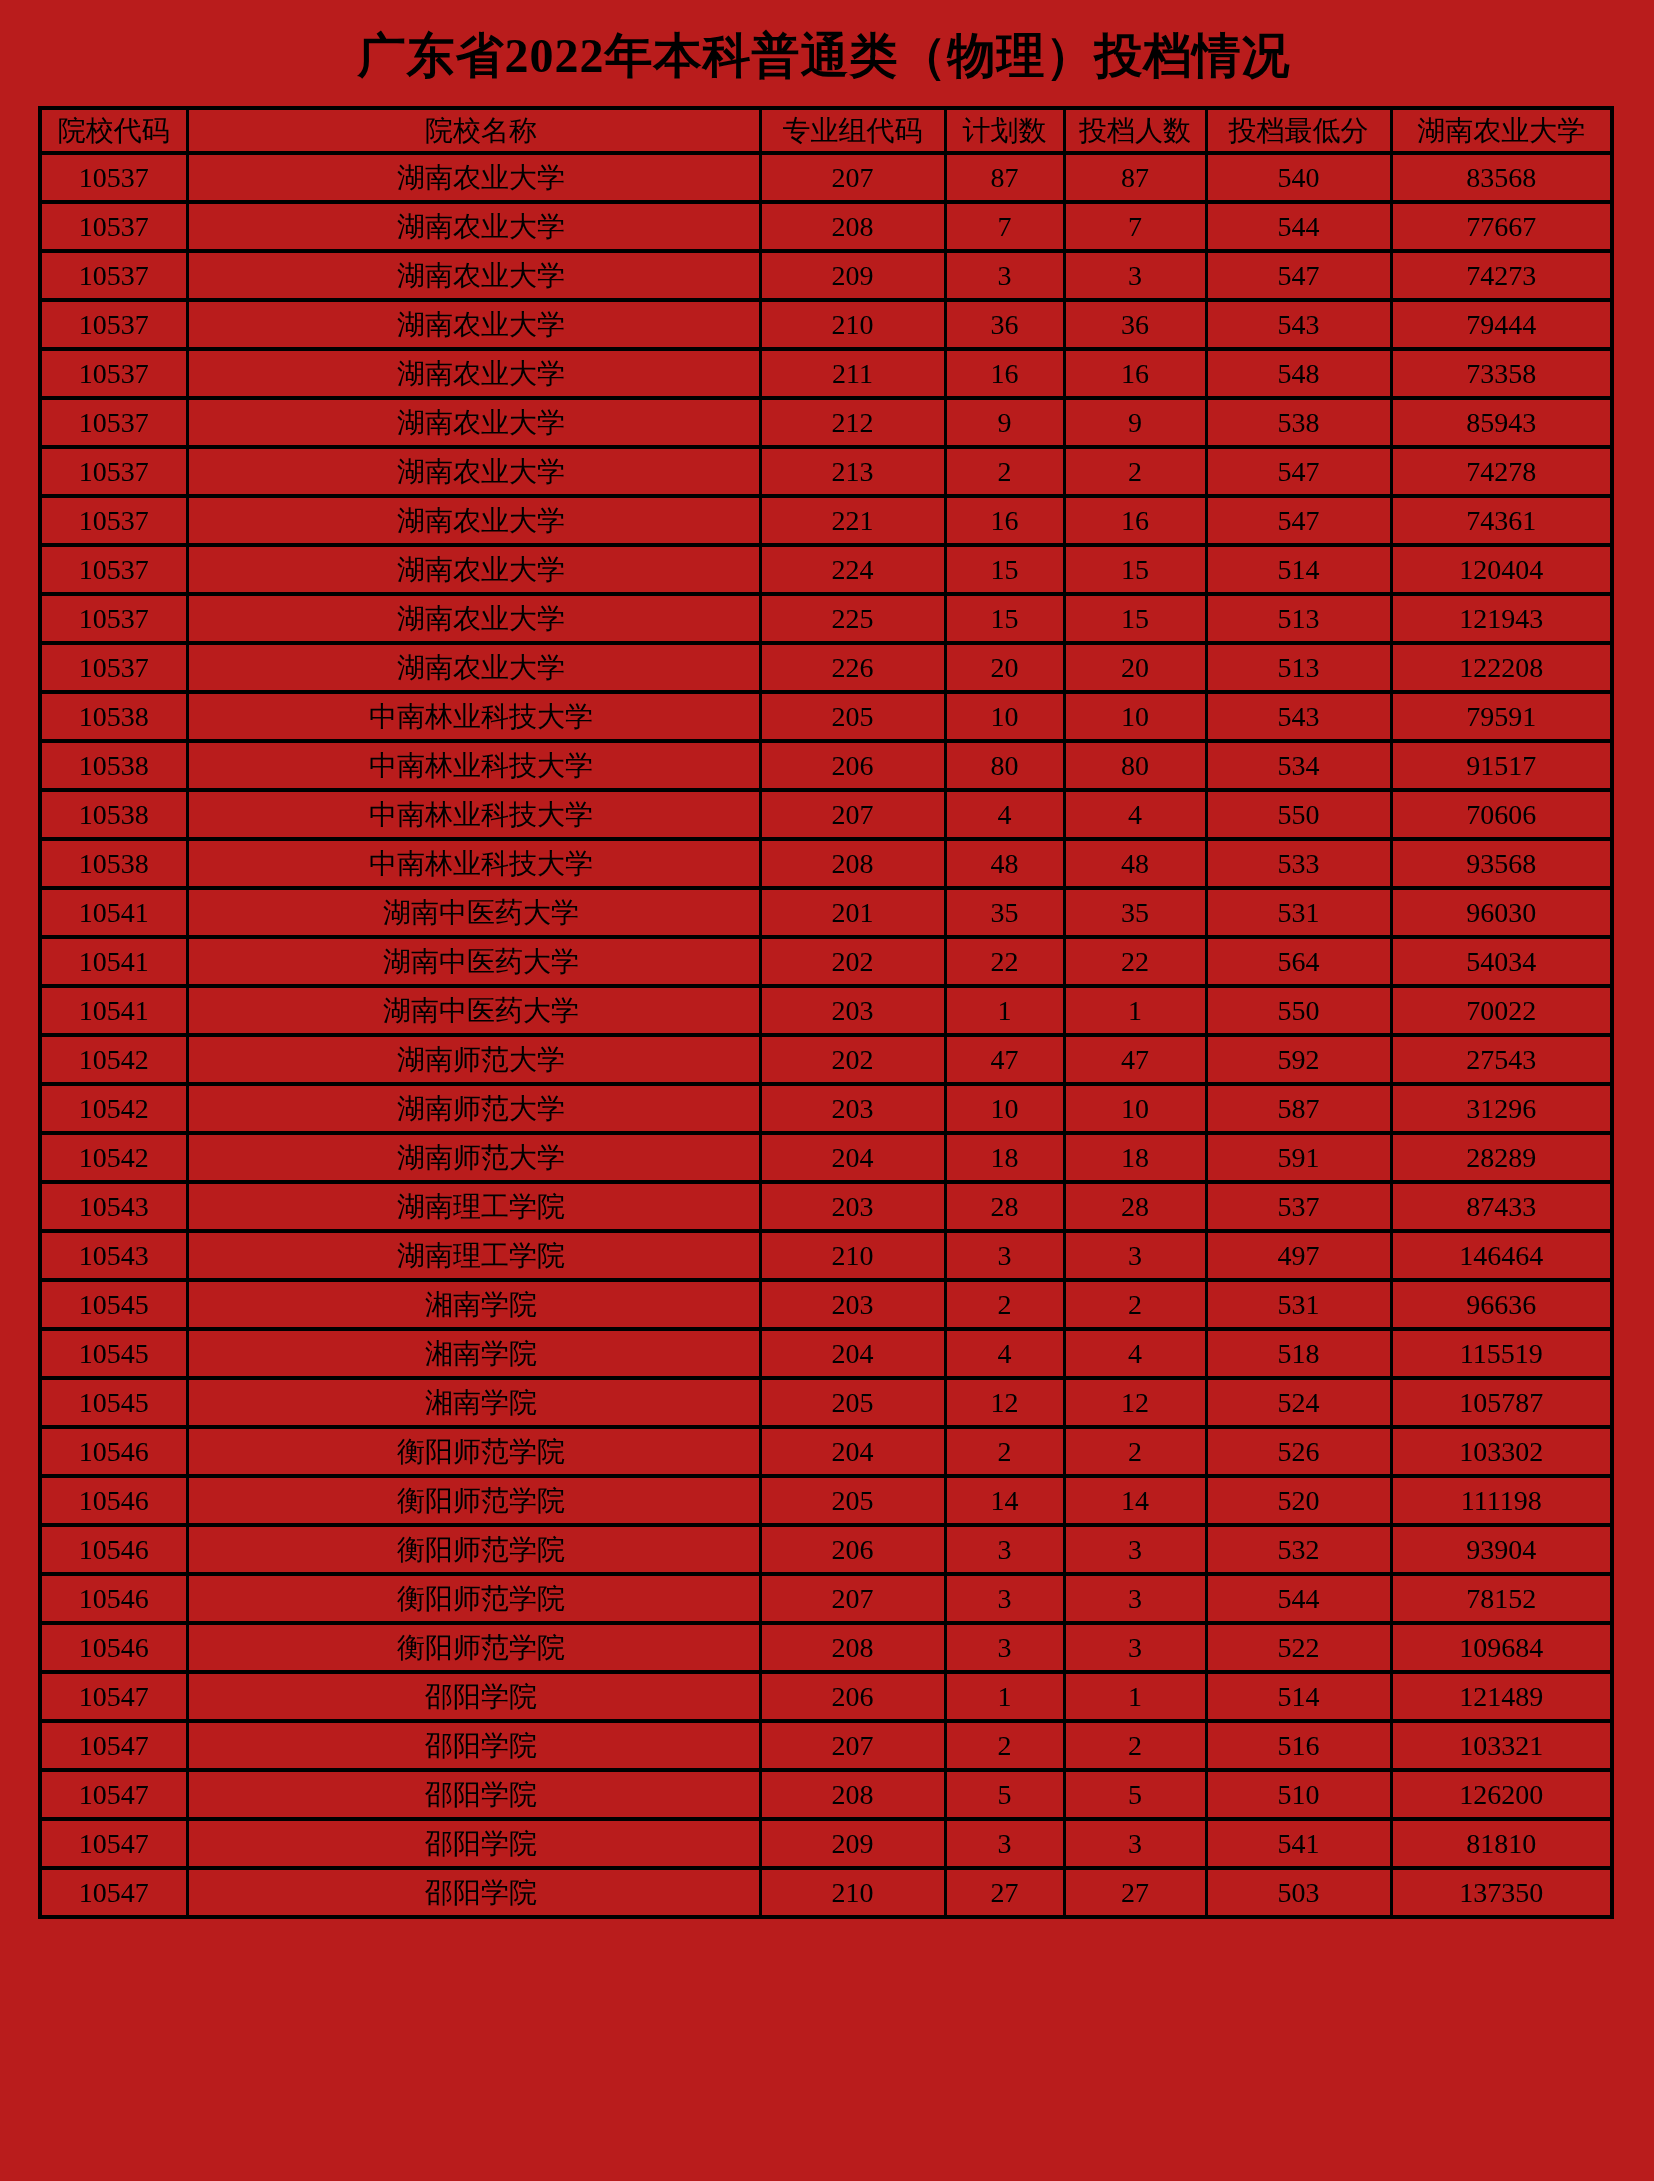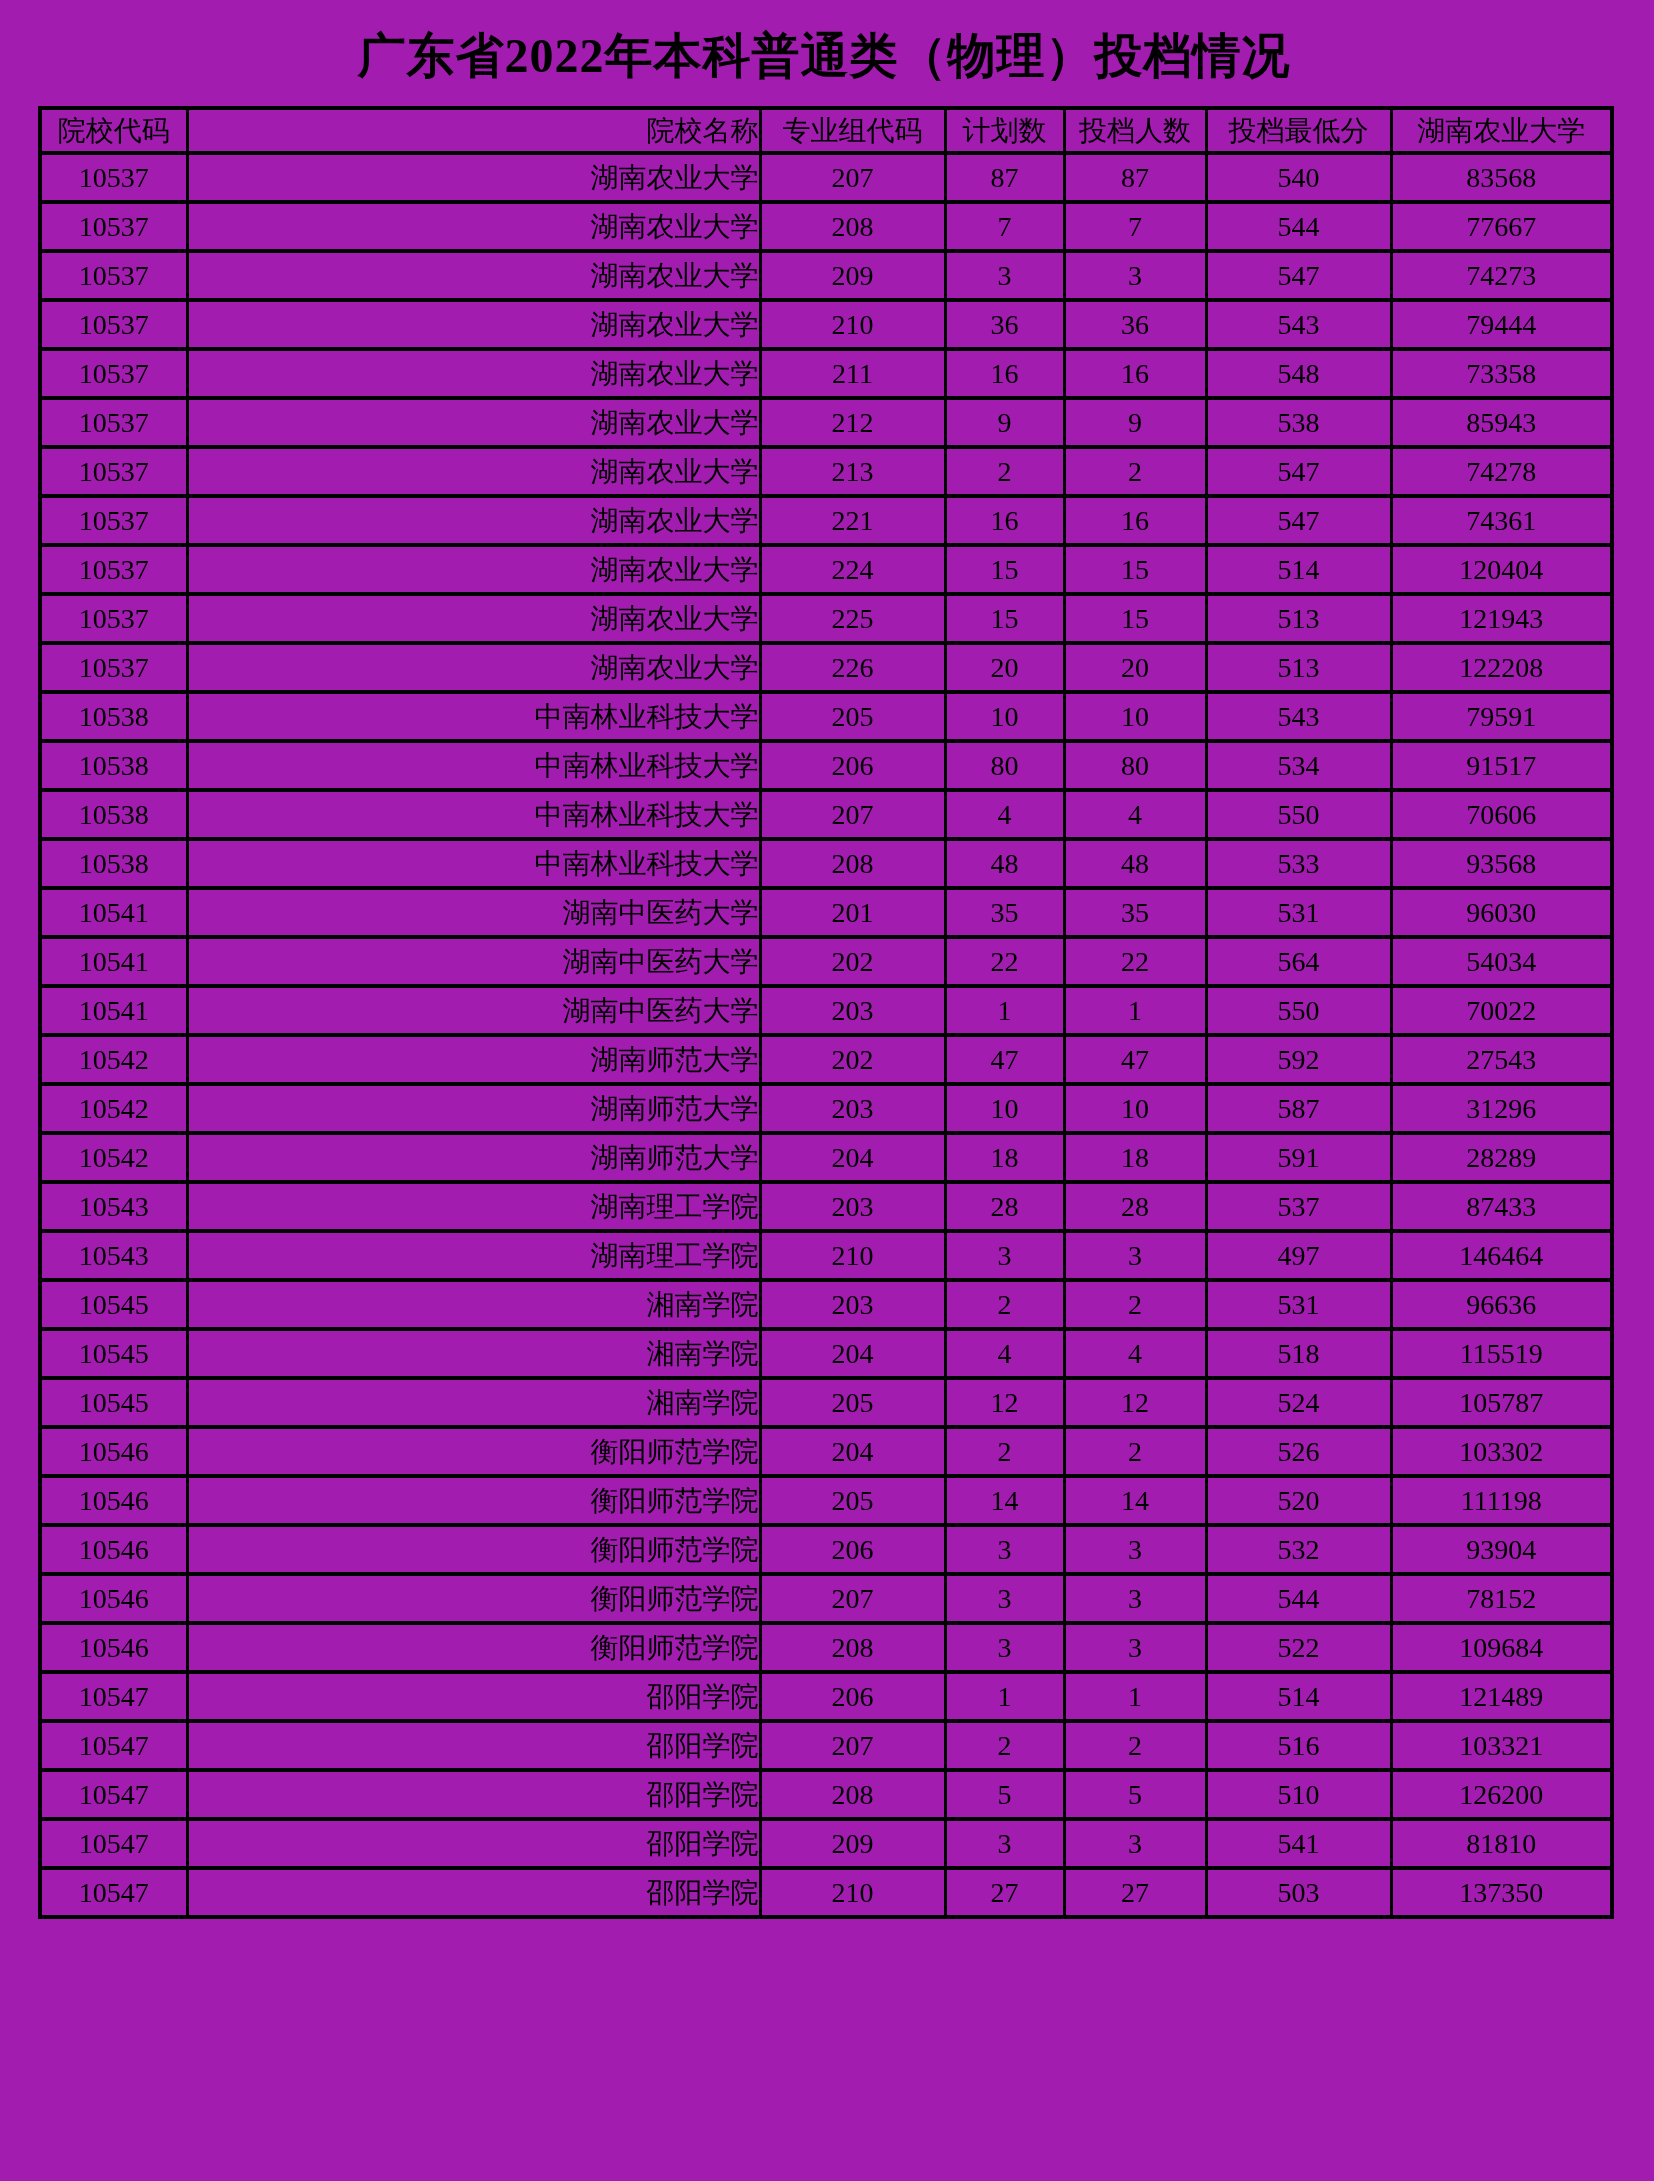--- a/index.html
+++ b/index.html
@@ -5,21 +5,21 @@
   html, body { margin: 0; padding: 0; }
   body {
     width: 1654px; height: 2181px;
     background: #ffffff;
     font-family: "Liberation Serif", "DejaVu Serif", serif;
     color: #000;
   }
   .page {
     position: relative;
     width: 1654px; height: 2181px;
-    background: #a21caf;
+    background: #b91c1c;
     overflow: hidden;
   }
   .title {
     position: absolute;
     top: 24px; left: 38px; width: 1572px;
     text-align: center;
     font-size: 48px;
     font-weight: bold;
     letter-spacing: 1px;
     white-space: nowrap;
@@ -39,21 +39,21 @@
     vertical-align: middle;
     font-size: 28px;
     font-weight: normal;
     padding: 0;
     overflow: hidden;
     white-space: nowrap;
   }
   table.results th { height: 41px; font-family: Liberation Mono, monospace; }
   table.results td { height: 45px; }
   table.results th.name-col, table.results td.name-col {
-    text-align: right;
+    text-align: center;
     padding-left: 15px;
   }
   .col-code  { width: 147px; }
   .col-name  { width: 573px; }
   .col-group { width: 185px; }
   .col-plan  { width: 119px; }
   .col-cast  { width: 142px; }
   .col-score { width: 185px; }
   .col-rank  { width: 221px; }
   .page-number {

